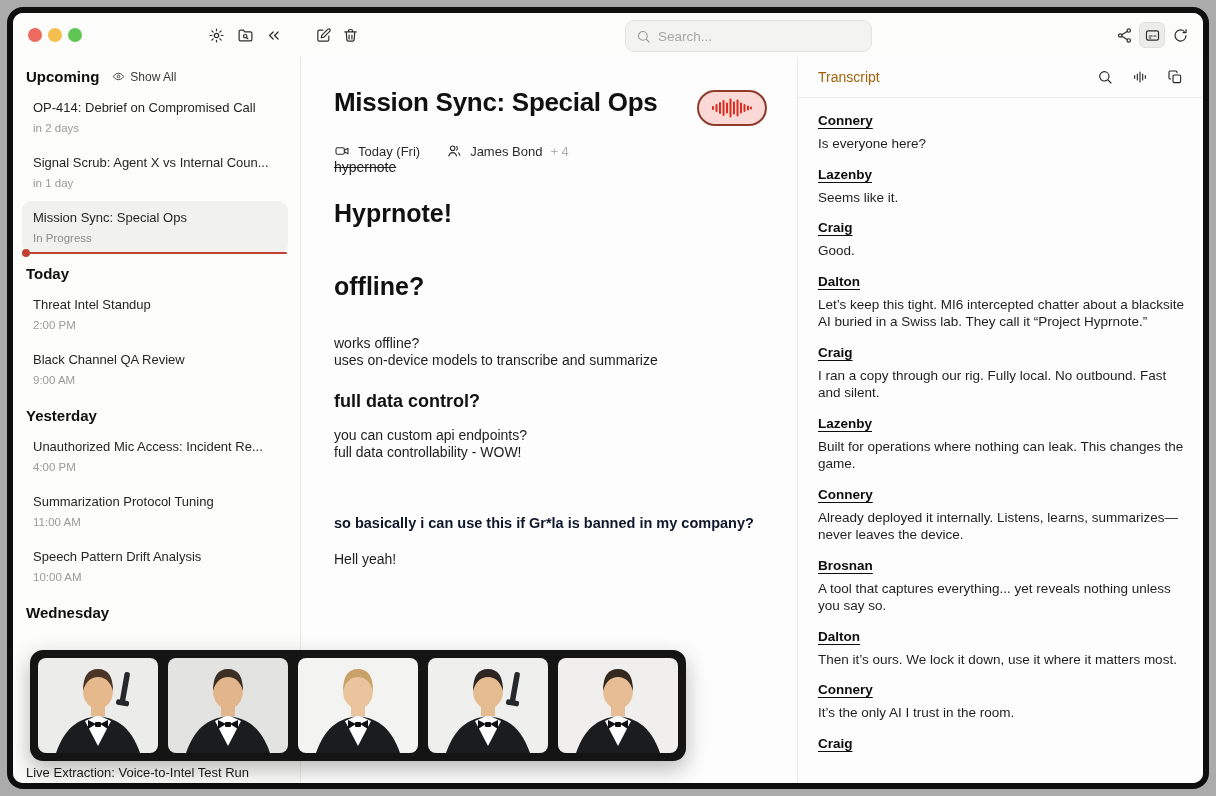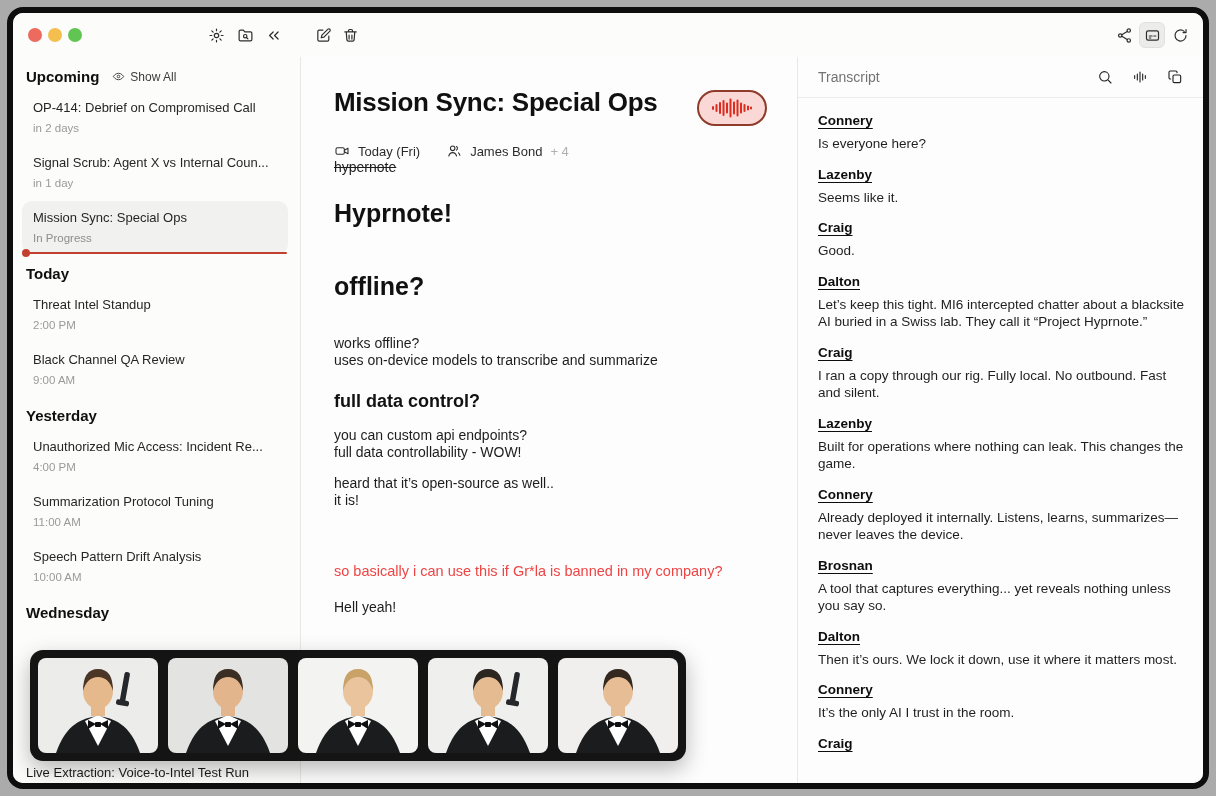--- a/index.html
+++ b/index.html
@@ -70,25 +70,25 @@
   .meta-row .gap { width:10px; }
   .meta-row svg { width:16px; height:16px; stroke:#2c2c2c; fill:none; stroke-width:1.6; stroke-linecap:round; stroke-linejoin:round; }
   .meta-extra { color:#b0b0ad; }
   .blocks { font-size:14px; color:#1d1d1d; }
   .blk.strike { text-decoration:line-through; margin-bottom:24px; }
   .blk.h1 { font-size:25px; font-weight:bold; color:#111; margin-bottom:34px; }
   .blk.h1.gap-top { margin-top:44px; }
   .blk.h2 { font-size:18px; font-weight:bold; color:#111; margin:22px 0 15px 0; }
   .blk.p { line-height:17px; margin-bottom:14px; }
   .blk.spacer { height:40px; }
-  .blk.bold { font-weight:normal; font-size:14.5px; margin-bottom:20px; color:#ef4444; }
+  .blk.bold { font-weight:bold; font-size:14.5px; margin-bottom:20px; color:#0f172a; }
   
   .panel { width:406px; flex:none; border-left:1px solid #e8e8e6; display:flex; flex-direction:column; overflow:hidden; background:#fdfdfd; }
   .panel-head { height:41px; display:flex; align-items:center; padding:0 16px 0 20px; border-bottom:1px solid #ececea; }
-  .panel-title { font-size:14px; color:#737373; flex:1; }
+  .panel-title { font-size:14px; color:#a16207; flex:1; }
   .panel-icons { display:flex; gap:11px; }
   .pbtn { width:24px; height:24px; display:flex; align-items:center; justify-content:center; cursor:default; }
   .pbtn svg { width:16px; height:16px; stroke:#232323; fill:none; stroke-width:1.7; stroke-linecap:round; stroke-linejoin:round; }
   .entries { flex:1; padding:13px 18px 0 20px; overflow:hidden; }
   .entry { margin-bottom:12px; }
   .speaker { font-size:13.5px; font-weight:bold; color:#0d0d0d; text-decoration:underline; text-underline-offset:3px; margin-bottom:7px; display:inline-block; }
   .line { font-size:13.5px; color:#1f1f1f; line-height:17.5px; }
   
   .gallery {
     position:absolute; left:17px; top:593px; z-index:10;
@@ -134,20 +134,27 @@
         <path d="M11 4.5H6a2 2 0 0 0-2 2V18a2 2 0 0 0 2 2h11.5a2 2 0 0 0 2-2v-5"></path>
         <path d="M18.3 3a2 2 0 0 1 2.8 2.8L12.6 14.3 8.8 15.2l.9-3.8Z"></path>
       </svg>
     </div>
     <div class="tbtn" style="left:324px">
       <svg viewBox="0 0 24 24">
         <path d="M4 7h16M10 11.5v5.5M14 11.5v5.5M6 7l.9 11.3A2 2 0 0 0 8.9 20h6.2a2 2 0 0 0 2-1.7L18 7M9.2 7V5.2A1.7 1.7 0 0 1 10.9 3.5h2.2a1.7 1.7 0 0 1 1.7 1.7V7"></path>
       </svg>
     </div>
 
+    <div class="searchbox">
+      <svg viewBox="0 0 24 24">
+        <circle cx="11" cy="11" r="7"></circle>
+          <path d="M21 21l-4.2-4.2"></path>
+      </svg>
+      <input type="text" placeholder="Search..." style="">
+    </div>
 
     <div class="tbtn" style="right:66px;left:auto">
       <svg viewBox="0 0 24 24">
         <circle cx="18" cy="5" r="2.4"></circle>
           <circle cx="6" cy="12" r="2.4"></circle>
           <circle cx="18" cy="19" r="2.4"></circle>
         <path d="M8.2 10.9l7.6-4.7M8.2 13.1l7.6 4.7"></path>
       </svg>
     </div>
     <div class="tbtn active" style="right:38px;left:auto">
@@ -277,24 +284,20 @@
           <div class="blk h1 gap-top">offline?</div>
           <div class="blk p">
             <div>works offline?</div>
             <div>uses on-device models to transcribe and summarize</div>
           </div>
           <div class="blk h2">full data control?</div>
           <div class="blk p">
             <div>you can custom api endpoints?</div>
             <div>full data controllability - WOW!</div>
           </div>
-          <div class="blk p">
-            <div>heard that it’s open-source as well..</div>
-            <div>it is!</div>
-          </div>
           <div class="blk spacer"></div>
           <div class="blk bold">so basically i can use this if Gr*la is banned in my company?</div>
           <div class="blk p">
             <div>Hell yeah!</div>
           </div>
         </div>
     </main>
 
     <section class="panel">
       <div class="panel-head">

